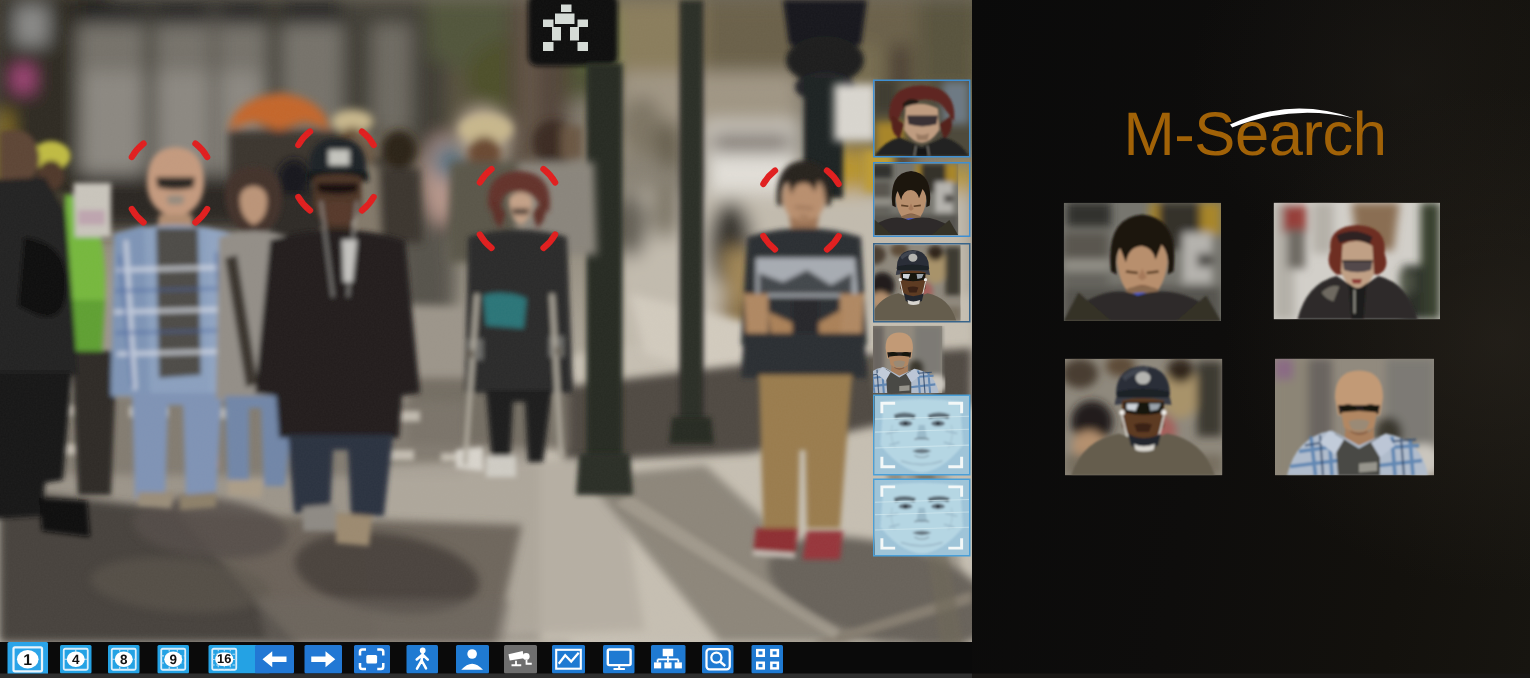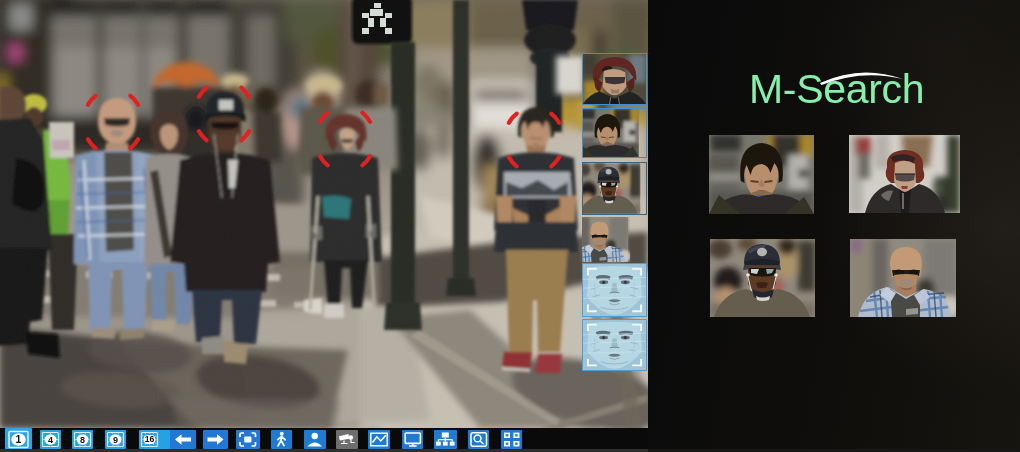--- a/index.html
+++ b/index.html
@@ -9,21 +9,21 @@
   #botline{position:absolute;left:0;top:449px;width:648px;height:3px;background:#2e2e2e;}
   #botline2{position:absolute;left:648px;top:449px;width:372px;height:3px;background:#191715;}
   #panel{position:absolute;left:648px;top:0;width:372px;height:452px;
     background:
       radial-gradient(80% 60% at 95% 50%, rgba(52,46,38,0.42), rgba(0,0,0,0) 62%),
       radial-gradient(60% 45% at 78% 12%, rgba(44,40,34,0.28), rgba(0,0,0,0) 65%),
       linear-gradient(100deg,#0a0a0a 0%,#0e0d0c 45%,#13110d 78%,#171510 100%);}
   .thumb{position:absolute;overflow:hidden;}
   .tb{position:absolute;top:430px;height:19px;border-radius:1px;}
   .tb svg{position:absolute;left:0;top:0;}
-  #logo{position:absolute;left:749px;top:66px;width:180px;height:46px;color:#86efac;
+  #logo{position:absolute;left:749px;top:66px;width:180px;height:46px;color:#a16207;
         font-size:41px;letter-spacing:-0.3px;white-space:nowrap;}
   #swoosh{position:absolute;left:816px;top:62px;}
 </style>
 </head>
 <body>
 
 <svg width="0" height="0" style="position:absolute">
 <defs>
 <symbol id="faceB" viewBox="0 0 106 79">
   <rect width="106" height="79" fill="#77766f"></rect>

